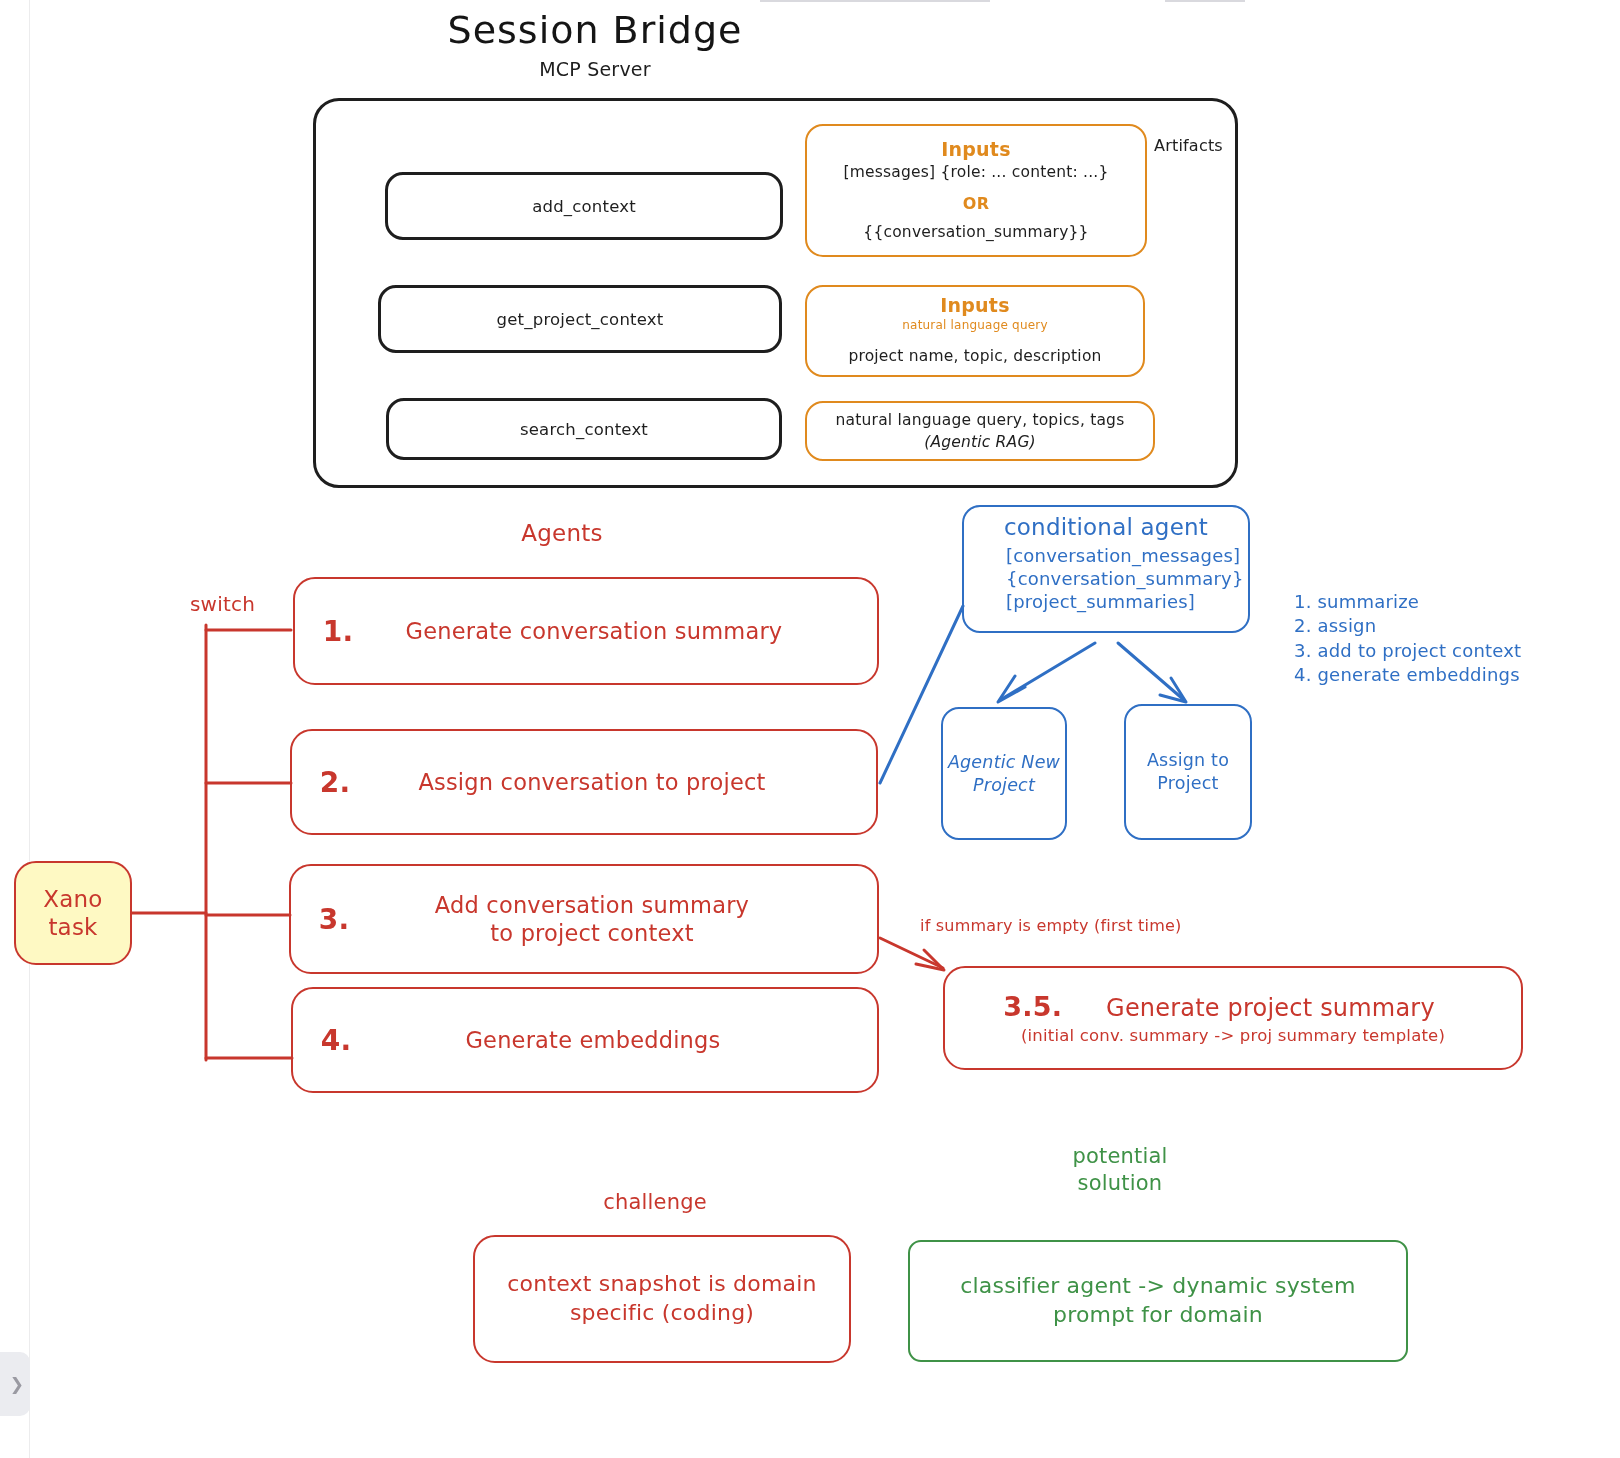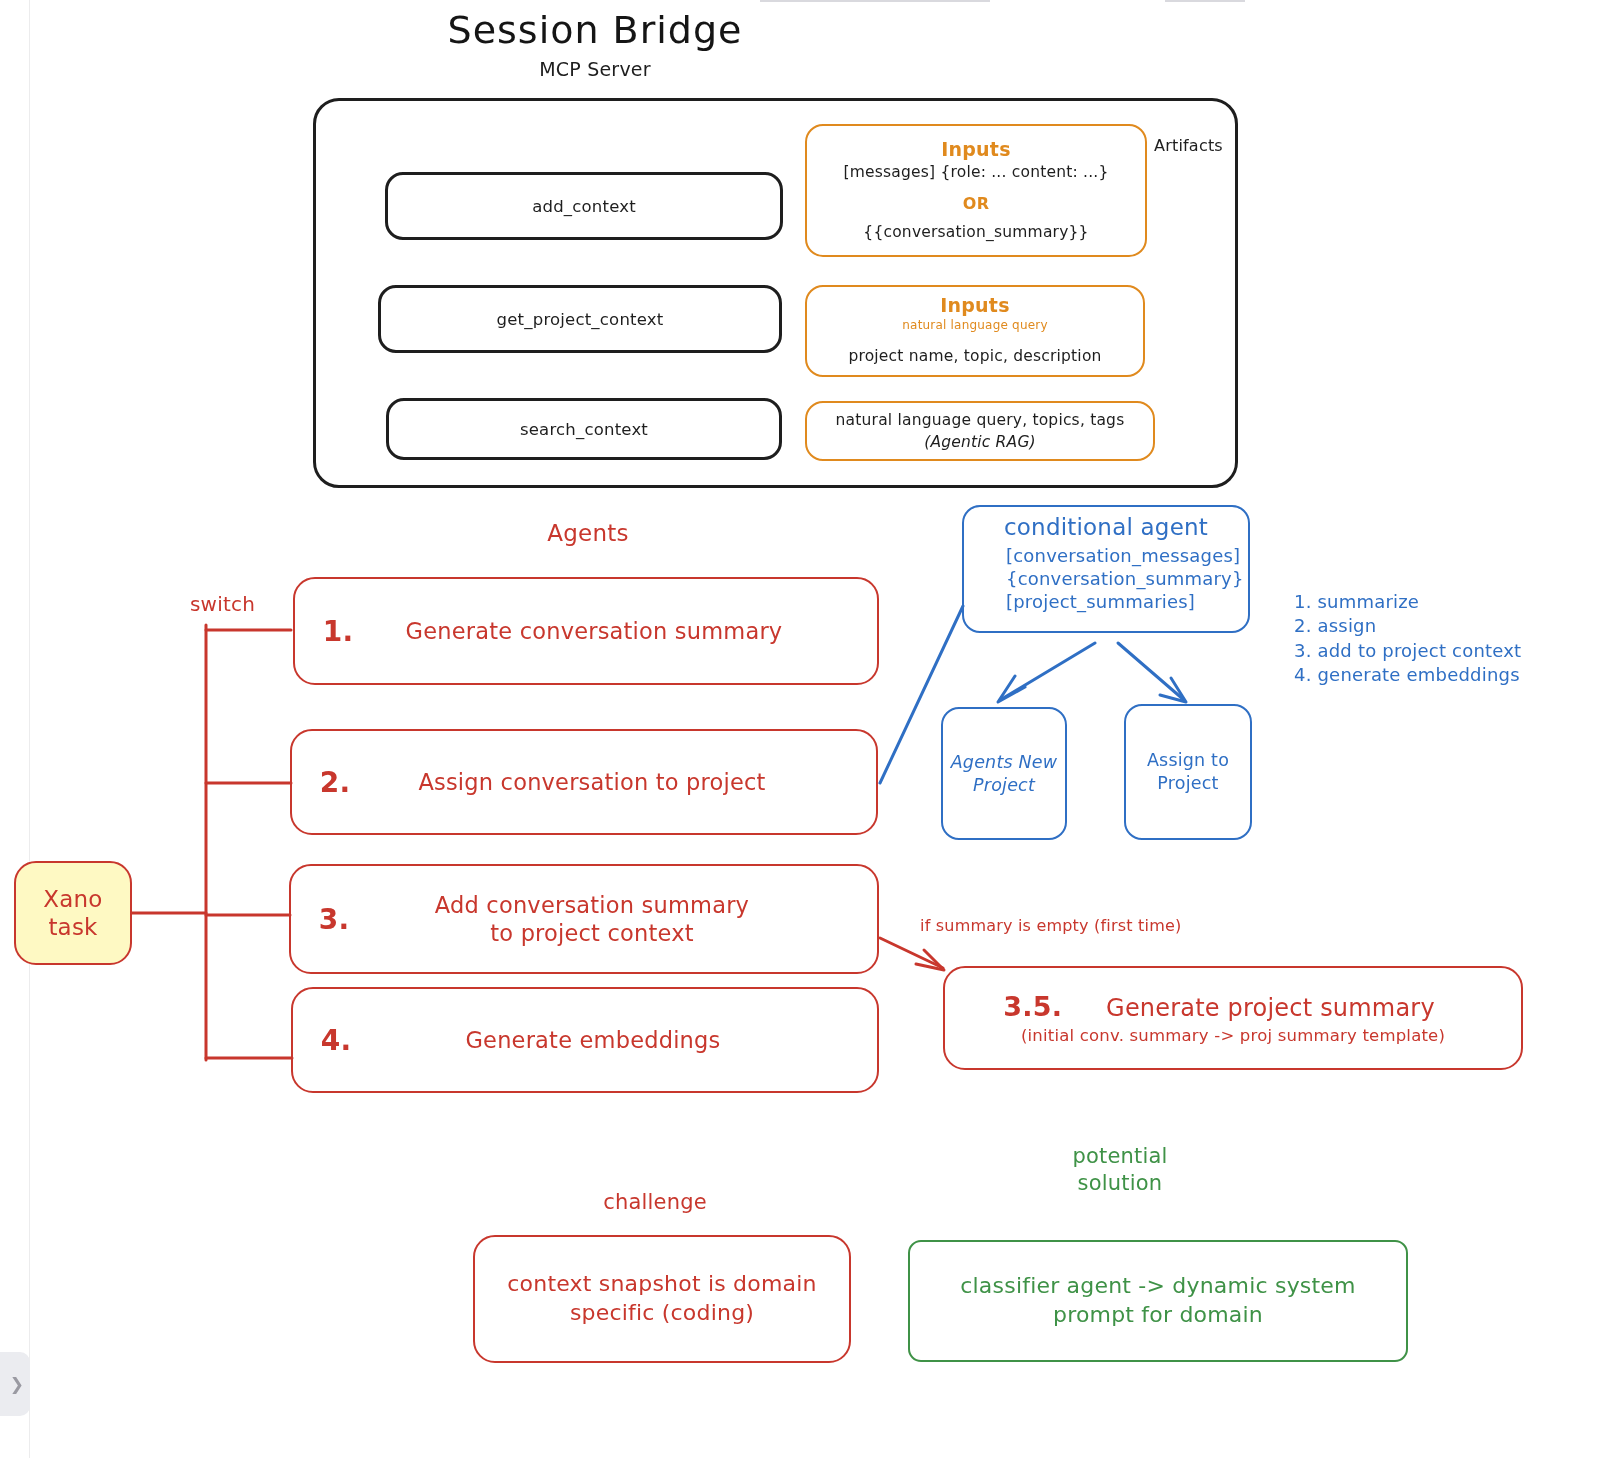--- a/index.html
+++ b/index.html
@@ -130,21 +130,21 @@
   }
 
   #artifacts-label {
     left: 1154px; top: 136px;
     font-size: 16px;
     color: #1e1e1e;
   }
 
   
   #agents-label {
-    left: 478px; top: 520px;
+    left: 452px; top: 520px;
     width: 220px;
     text-align: center;
     font-size: 23px;
     color: #c8372d;
   }
   #switch-label {
     left: 190px; top: 592px;
     font-size: 20px;
     color: #c8372d;
   }
@@ -415,21 +415,21 @@
 
   <div class="abs" id="cond-box">
     <div class="hand" id="cond-head">conditional agent</div>
     <div class="cond-line hand">[conversation_messages]</div>
     <div class="cond-line hand">{conversation_summary}</div>
     <div class="cond-line hand">[project_summaries]</div>
   </div>
 
   <div class="abs blue-opt hand ital" id="opt-0">
     <div>
-      <div>Agents New</div>
+      <div>Agentic New</div>
       <div>Project</div>
     </div>
   </div>
   <div class="abs blue-opt hand" id="opt-1">
     <div>
       <div>Assign to</div>
       <div>Project</div>
     </div>
   </div>
 

